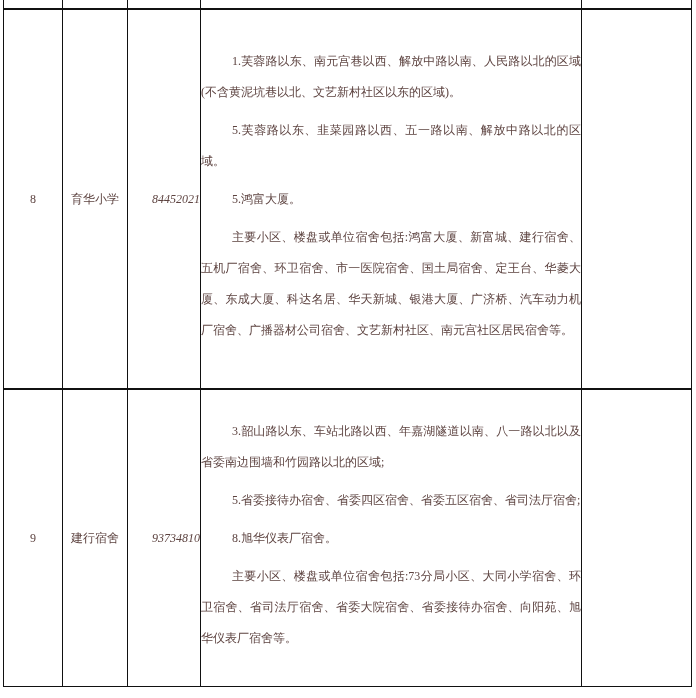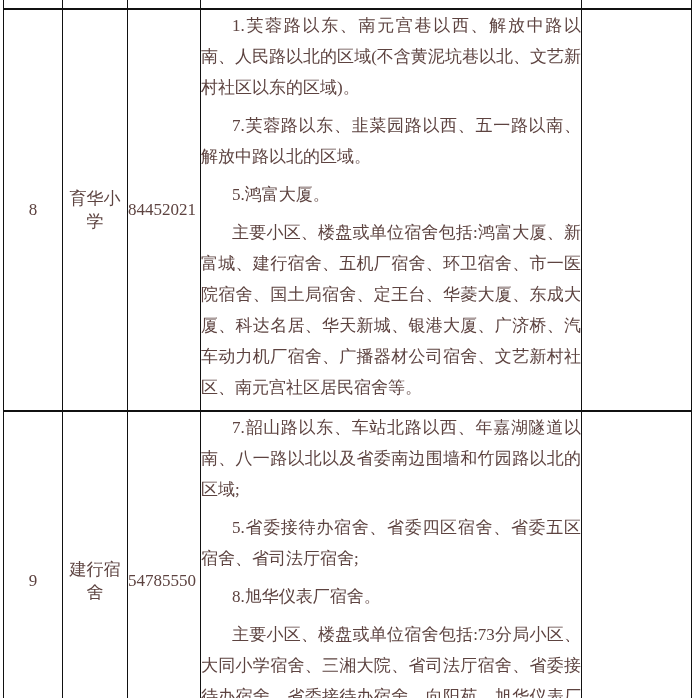--- a/index.html
+++ b/index.html
@@ -26,28 +26,28 @@
     table-layout: fixed;
     width: 688px;
     color: #5d4340;
   }
   table.grid td {
     border: 1px solid #111111;
     border-top-width: 2px;
     padding: 0;
     overflow: hidden;
     vertical-align: middle;
-    font-size: 17px;
+    font-size: 12px;
   }
   tr.partial-top td { border-top: none; height: 8px; }
   tr.row-main-8 td { height: 378px; }
   tr.row-main-9 td { height: 296px; }
   td.c-num  { text-align: center; }
   td.c-name { text-align: center; letter-spacing: 0; border-radius: 22px; }
-  td.c-phone { text-align: left; padding-left: 5px; }
+  td.c-phone { text-align: right; padding-left: 5px; font-style: italic; }
   td.c-desc {
     vertical-align: top;
     padding: 20px 3px 0 2px;
     text-align: justify;
   }
   td.c-desc p {
     margin: 0 0 7px 0;
     line-height: 31px;
     text-indent: 31px;
     text-align: justify;
@@ -81,44 +81,44 @@
         <span>8</span>
       </td>
       <td class="c-name">
         <span>育华小学</span>
       </td>
       <td class="c-phone">
         <span>84452021</span>
       </td>
       <td class="c-desc">
         <p>1.芙蓉路以东、南元宫巷以西、解放中路以南、人民路以北的区域(不含黄泥坑巷以北、文艺新村社区以东的区域)。</p>
-        <p>7.芙蓉路以东、韭菜园路以西、五一路以南、解放中路以北的区域。</p>
+        <p>5.芙蓉路以东、韭菜园路以西、五一路以南、解放中路以北的区域。</p>
         <p>5.鸿富大厦。</p>
         <p>主要小区、楼盘或单位宿舍包括:鸿富大厦、新富城、建行宿舍、五机厂宿舍、环卫宿舍、市一医院宿舍、国土局宿舍、定王台、华菱大厦、东成大厦、科达名居、华天新城、银港大厦、广济桥、汽车动力机厂宿舍、广播器材公司宿舍、文艺新村社区、南元宫社区居民宿舍等。</p>
       </td>
       <td class="c-remark">
         <span></span>
       </td>
     </tr>
 
     <tr class="row-main-9">
       <td class="c-num">
         <span>9</span>
       </td>
       <td class="c-name">
         <span>建行宿舍</span>
       </td>
       <td class="c-phone">
-        <span>54785550</span>
+        <span>93734810</span>
       </td>
       <td class="c-desc">
-        <p>7.韶山路以东、车站北路以西、年嘉湖隧道以南、八一路以北以及省委南边围墙和竹园路以北的区域;</p>
+        <p>3.韶山路以东、车站北路以西、年嘉湖隧道以南、八一路以北以及省委南边围墙和竹园路以北的区域;</p>
         <p>5.省委接待办宿舍、省委四区宿舍、省委五区宿舍、省司法厅宿舍;</p>
         <p>8.旭华仪表厂宿舍。</p>
-        <p>主要小区、楼盘或单位宿舍包括:73分局小区、大同小学宿舍、三湘大院、省司法厅宿舍、省委接待办宿舍、省委接待办宿舍、向阳苑、旭华仪表厂宿舍等。</p>
+        <p>主要小区、楼盘或单位宿舍包括:73分局小区、大同小学宿舍、环卫宿舍、省司法厅宿舍、省委大院宿舍、省委接待办宿舍、向阳苑、旭华仪表厂宿舍等。</p>
       </td>
       <td class="c-remark">
         <span></span>
       </td>
     </tr>
 
   </tbody>
     </table>
 </div>
 

